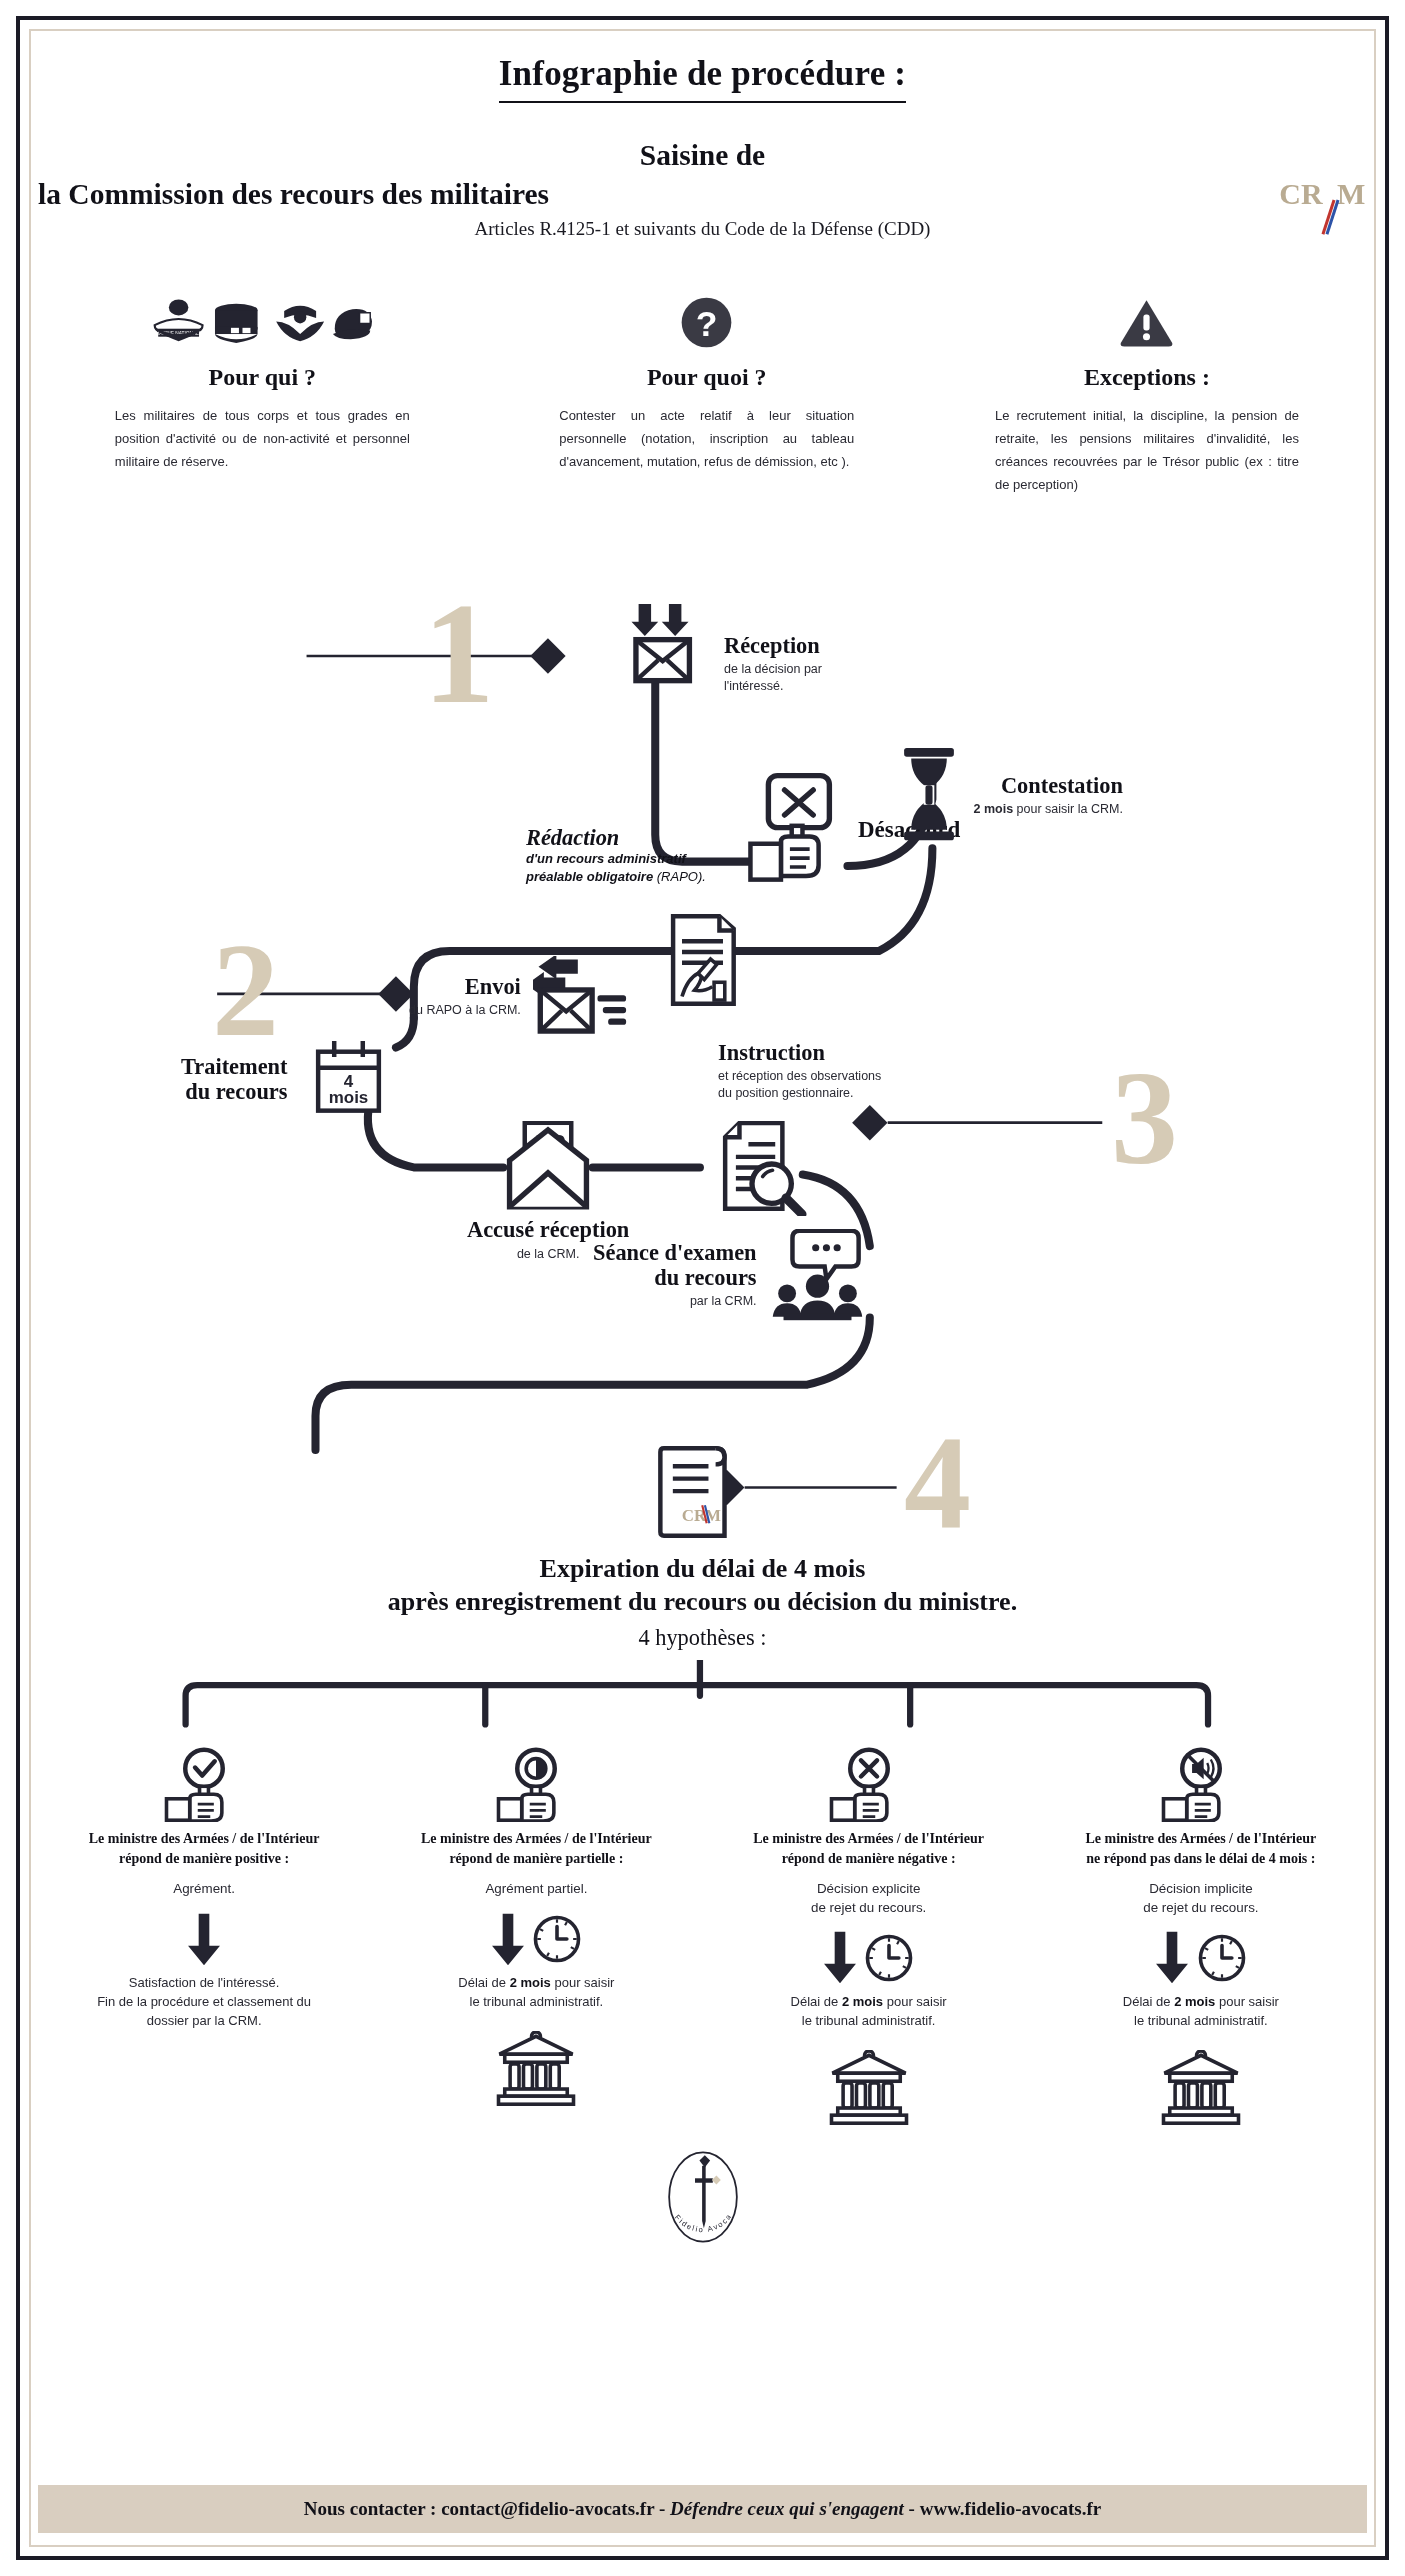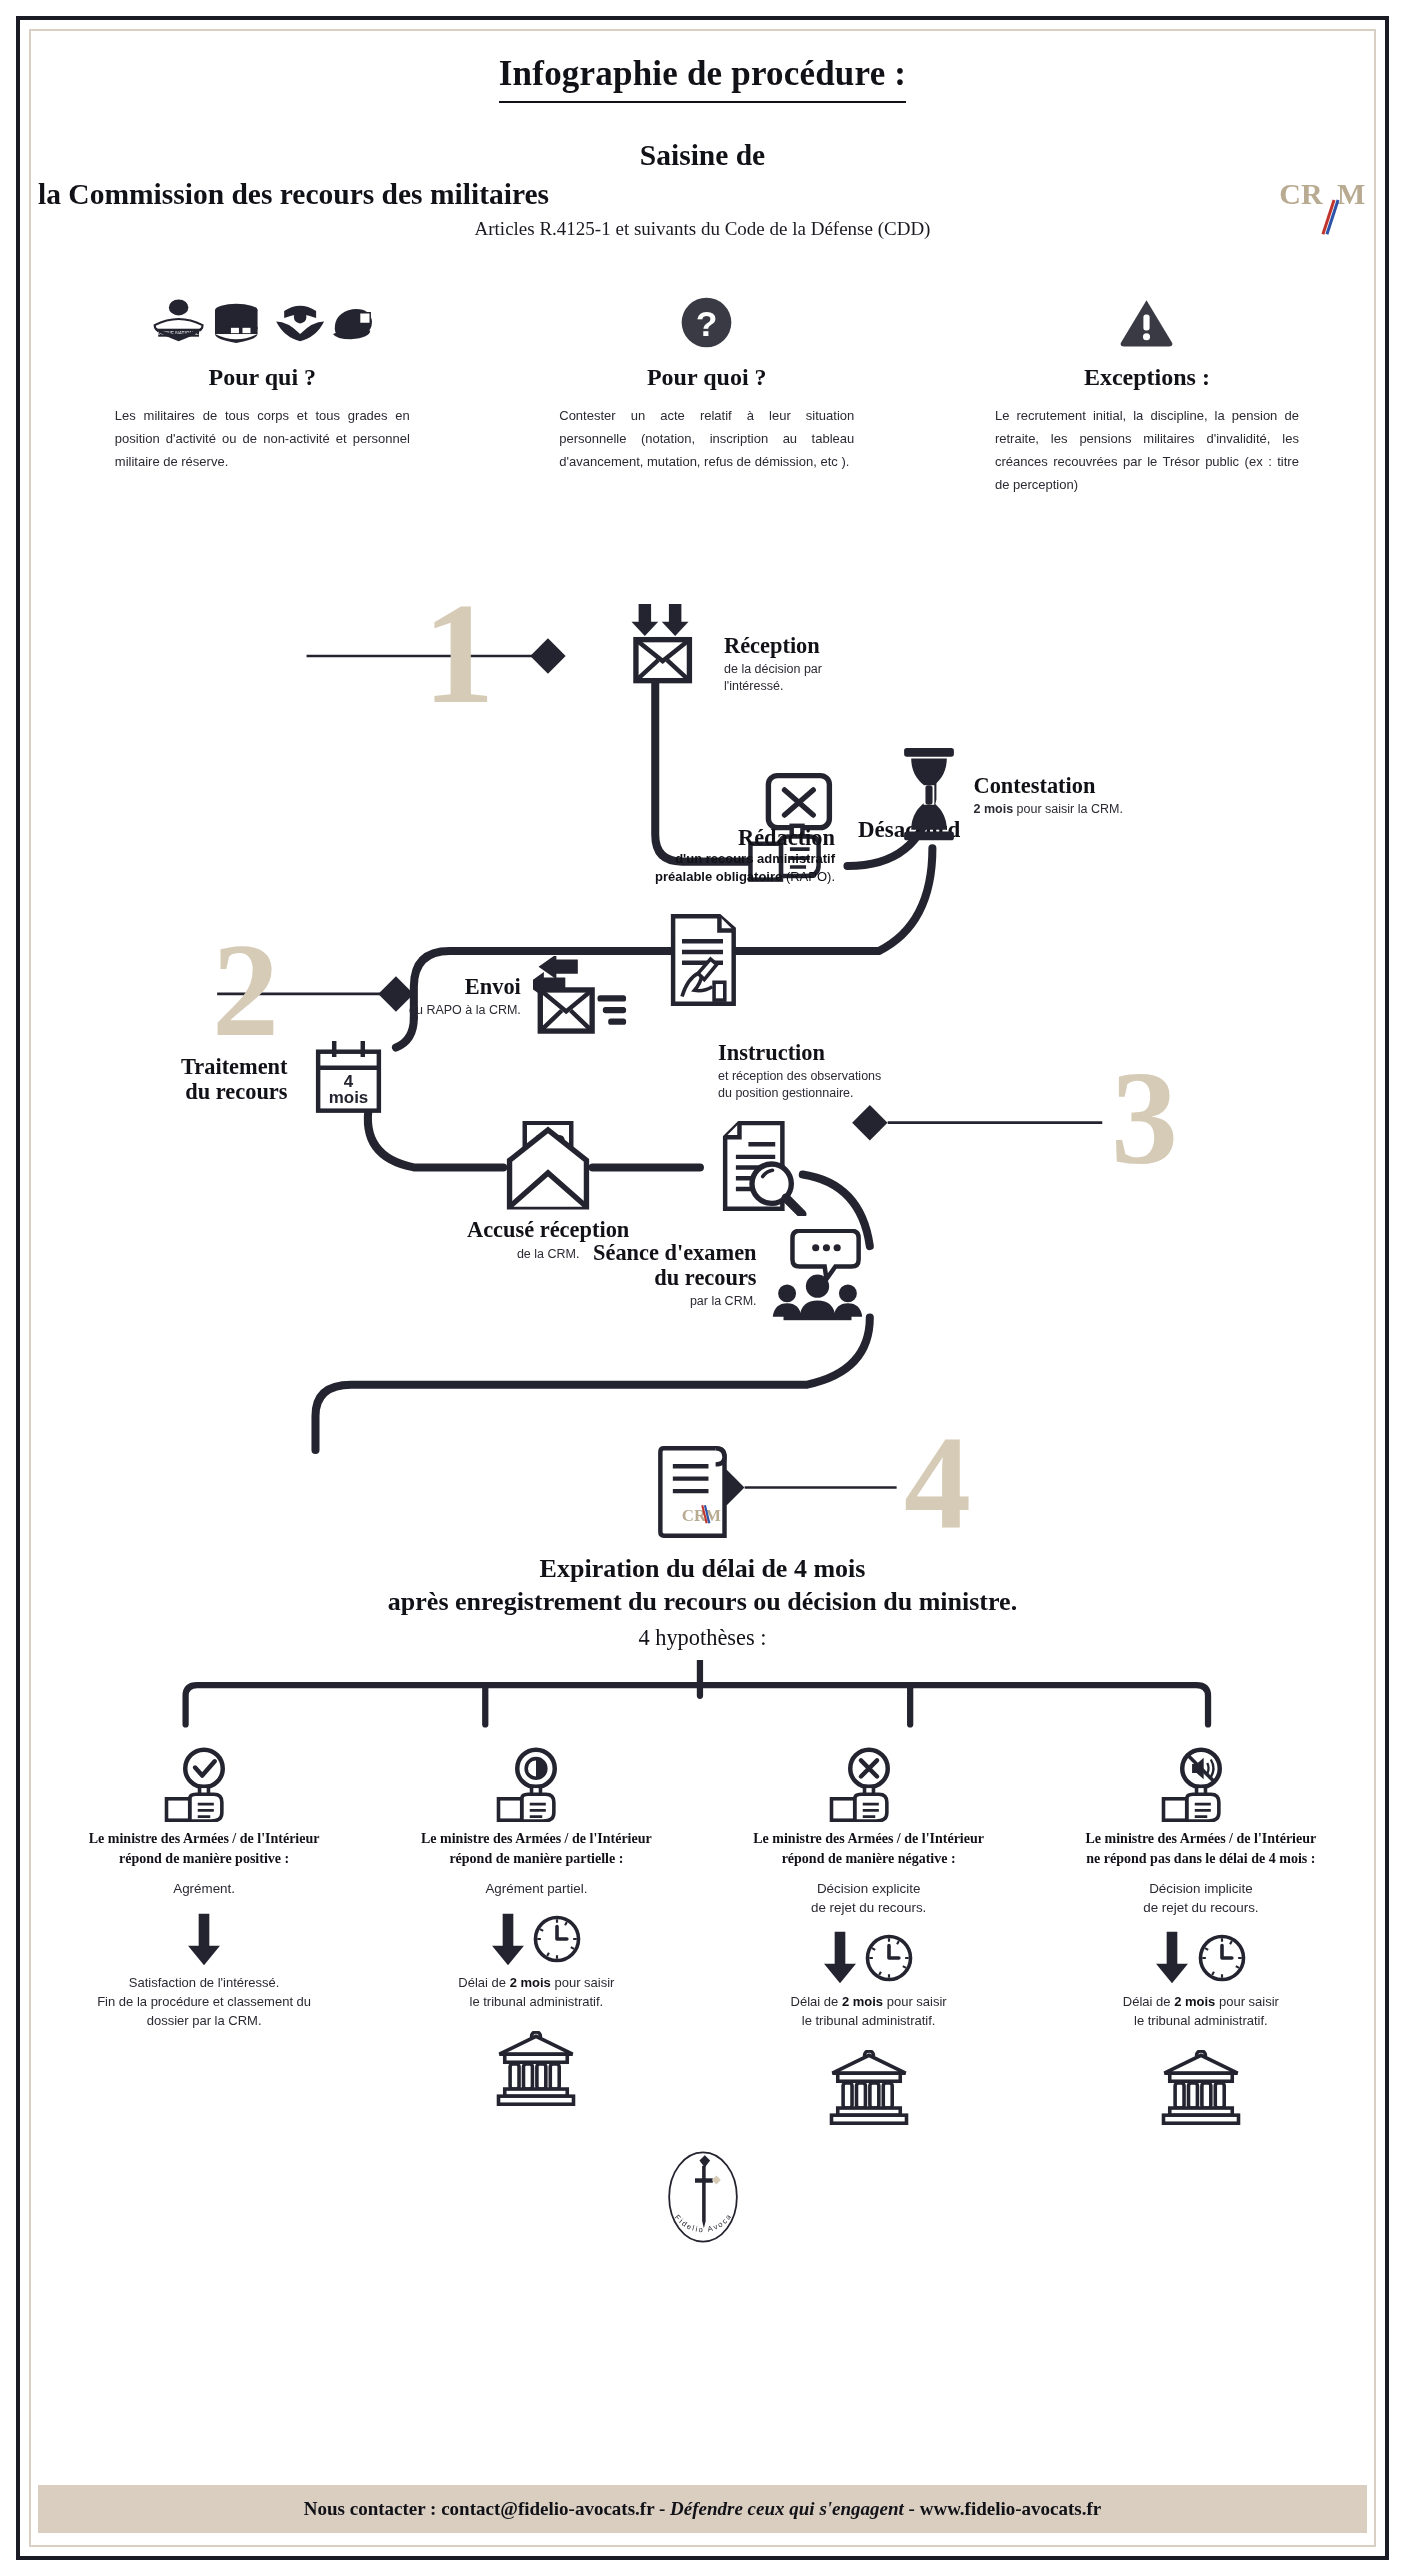--- a/index.html
+++ b/index.html
@@ -310,42 +310,42 @@
             <path d="M44 20 L76 48 M76 20 L44 48" stroke="#242430" stroke-width="6" fill="none" stroke-linecap="round"></path>
             <rect x="52" y="60" width="12" height="18" fill="#fff" stroke="#242430" stroke-width="5"></rect>
             <path d="M40 78 q0 -6 8 -6 h24 q10 0 10 10 v22 q0 12 -14 12 h-28 v-38 z" fill="#fff" stroke="#242430" stroke-width="5"></path>
             <path d="M50 86 h22 M50 96 h22 M50 106 h18" stroke="#242430" stroke-width="4"></path>
             <rect x="6" y="80" width="34" height="40" fill="#fff" stroke="#242430" stroke-width="5"></rect>
           </svg>
         </div>
         <div class="lbl-main" style="font-size:23px;">Désaccord</div>
       </div>
 
-      <div class="node" style="left:859px; top:242px; display:flex; align-items:center; gap:12.5px;">
+      <div class="node" style="left:859px; top:242px; display:flex; align-items:center; gap:12.5px;text-align:right;">
         <div>
           <svg width="64" height="98" viewBox="0 0 72 110">
             <g class="inkf">
               <rect x="8" y="2" width="56" height="10" rx="3"></rect>
               <rect x="8" y="96" width="56" height="10" rx="3"></rect>
               <path d="M16 14 h40 q0 22 -20 34 q-20 -12 -20 -34 z"></path>
               <path d="M16 94 h40 q0 -22 -20 -34 q-20 12 -20 34 z"></path>
               <path d="M30 44 h12 v22 h-12 z" fill="#fff"></path>
               <rect x="32" y="44" width="8" height="22" rx="3"></rect>
             </g>
           </svg>
         </div>
         <div>
           <div class="lbl-main">Contestation</div>
           <div class="lbl-sub">
             <b>2 mois</b><span> pour saisir la CRM.</span>
           </div>
         </div>
       </div>
 
-      <div class="node" style="left:502px; top:322px; text-align:right; width:295px;">
+      <div class="node" style="left:488px; top:322px; text-align:left; width:295px;font-style:italic;">
         <div class="lbl-main">Rédaction</div>
         <div class="lbl-bold-sub">
           <span style="font-weight:bold">d'un recours administratif</span><br>
           <b>préalable obligatoire</b><span> (RAPO).</span>
         </div>
       </div>
       <div class="node" style="left:626px; top:407px;">
         <svg width="77" height="98" viewBox="0 0 86 110">
           <path d="M10 6 h52 l16 14 v84 h-68 z" fill="#fff" stroke="#242430" stroke-width="5"></path>
           <path d="M62 6 v16 h16" fill="#fff" stroke="#242430" stroke-width="5"></path>

